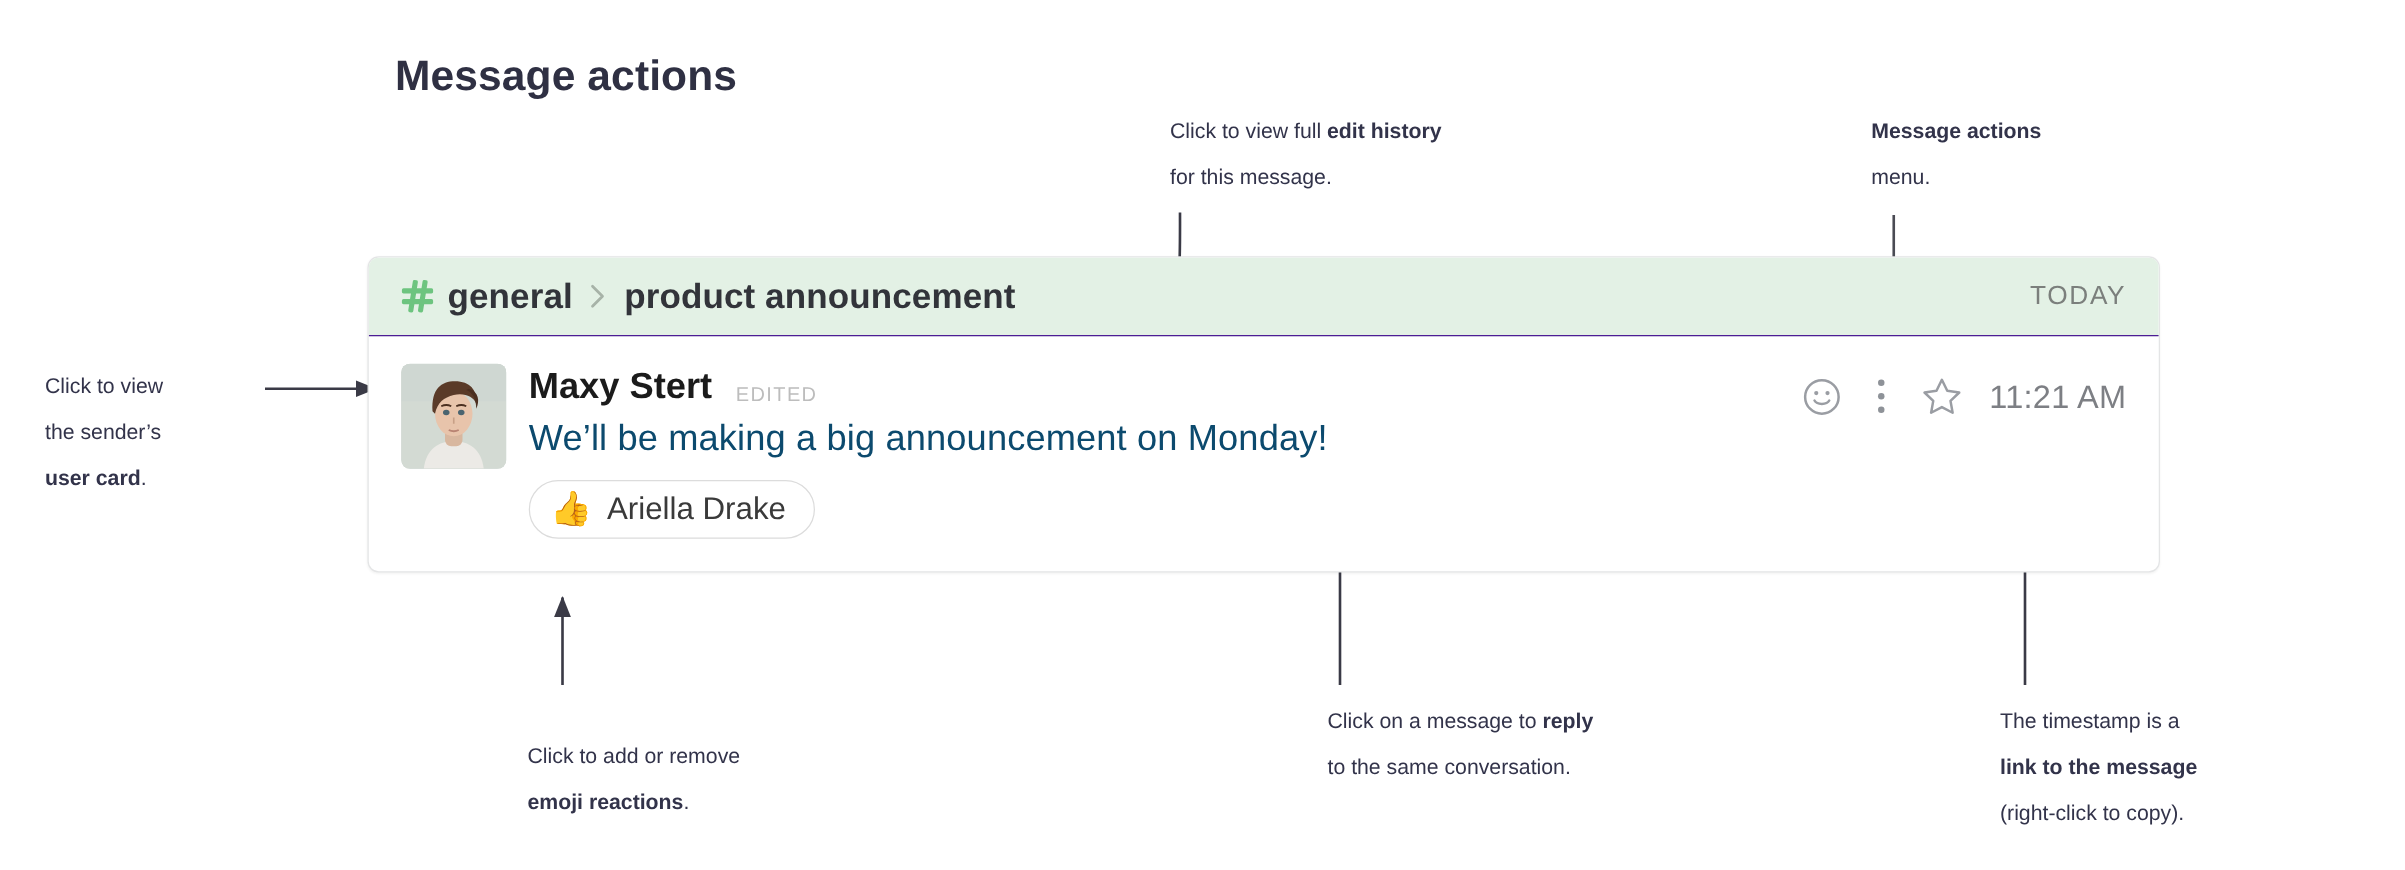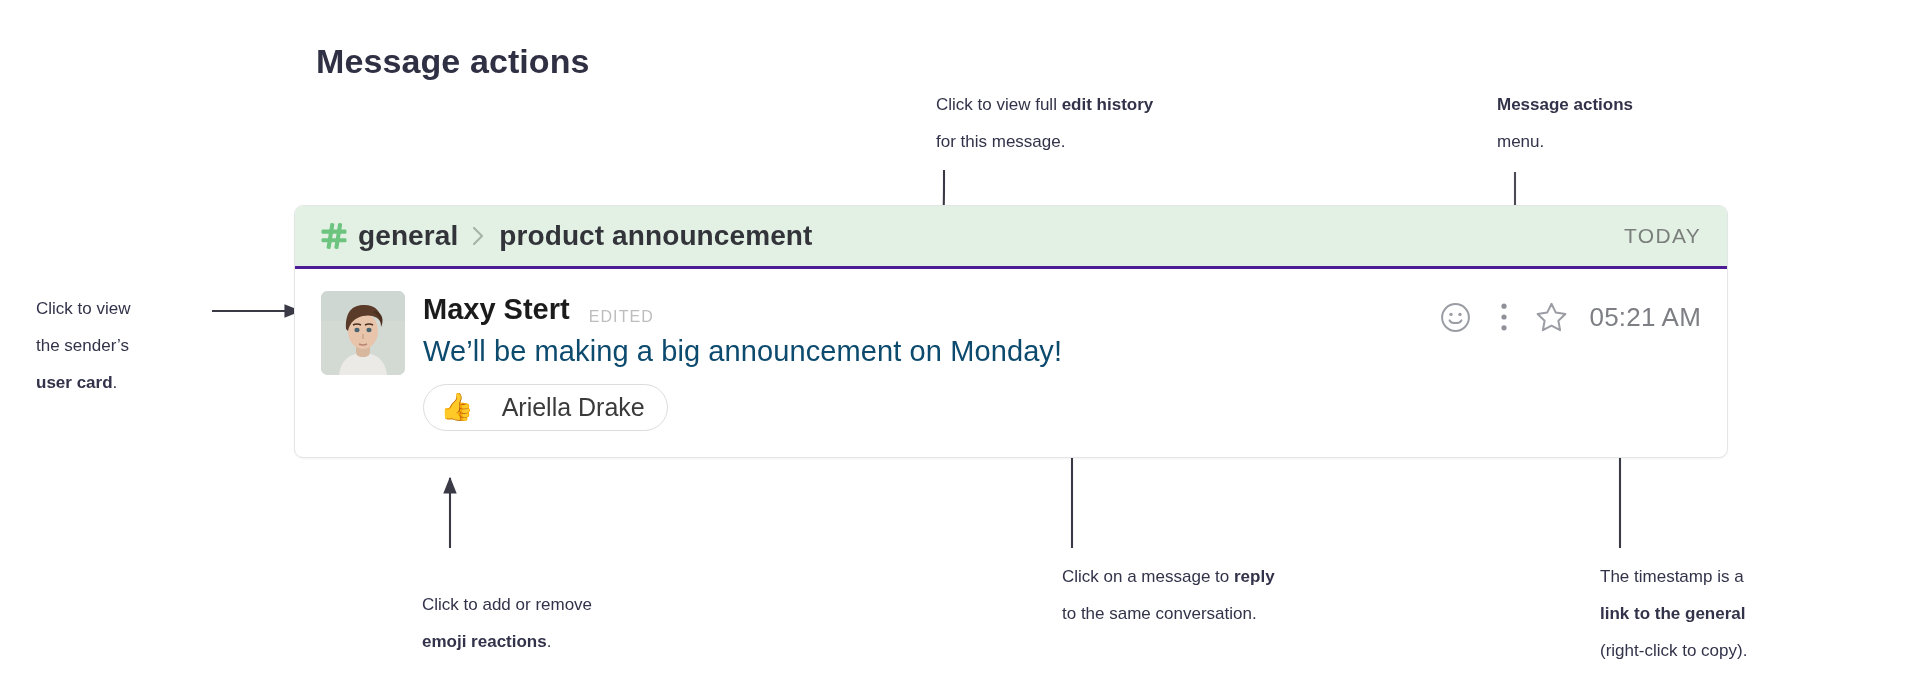--- a/index.html
+++ b/index.html
@@ -54,21 +54,21 @@
     background:#ffffff;
     border:1px solid #e4e5e6;
     border-radius:9px;
     box-shadow:0 1px 2px rgba(0,0,0,.05);
     overflow:hidden;
   }
 
   .card-header{
     height:63px;
     background:#e3f1e5;
-    border-bottom:3px solid #4c1d95;
+    border-bottom:1px solid #4c1d95;
     display:flex;
     align-items:center;
     padding:0 26px 0 26px;
   }
   .hash-icon{
     width:26px; height:28px;
     margin-right:11px;
     display:block;
     flex:none;
   }
@@ -143,21 +143,21 @@
     margin-top:16px;
     display:inline-flex;
     align-items:center;
     height:47px;
     padding:0 22px 0 16px;
     border:1px solid #dcdcdc;
     border-radius:24px;
     background:#fff;
   }
   .reaction .emo{ font-size:27px; line-height:1; margin-right:12px; }
-  .reaction .rname{ font-size:25px; color:#3a3a3a;margin-left:16px; }
+  .reaction .rname{ font-size:25px; color:#3a3a3a; }
 
   
   .msg-actions{
     position:absolute;
     right:26px; top:28px;
     display:flex;
     align-items:center;
     gap:0px;
   }
   .act{
@@ -199,21 +199,21 @@
   <div><b>emoji reactions</b><span>.</span></div>
 </div>
 
 <div class="note" id="note-reply">
   <div><span>Click on a message to </span><b>reply</b></div>
   <div>to the same conversation.</div>
 </div>
 
 <div class="note" id="note-timestamp">
   <div>The timestamp is a</div>
-  <div><b>link to the general</b></div>
+  <div><b>link to the message</b></div>
   <div>(right-click to copy).</div>
 </div>
 
 <svg id="arrow-layer" viewBox="0 0 1924 696">
   <defs>
     <marker id="ah" markerWidth="9" markerHeight="9" refX="7.4" refY="3.2" orient="auto">
       <path d="M0,0 L8,3.2 L0,6.4 z" fill="#3a3a46"></path>
     </marker>
   </defs>
 
@@ -318,17 +318,17 @@
           <circle cx="5" cy="25.8" r="2.6" fill="#8e9298"></circle>
         </svg>
       </span>
 
       <span class="act">
         <svg width="33" height="33" viewBox="0 0 33 33">
           <path d="M16.5,2.8 L20.8,11.6 L30.4,13 L23.4,19.7 L25.1,29.2 L16.5,24.7 L7.9,29.2 L9.6,19.7 L2.6,13 L12.2,11.6 Z" stroke="#9a9da3" stroke-width="2" fill="none" stroke-linejoin="round"></path>
         </svg>
       </span>
 
-      <span class="ts">05:21 AM</span>
+      <span class="ts">11:21 AM</span>
     </div>
 
   </div>
 </div>
 
 </body></html>

